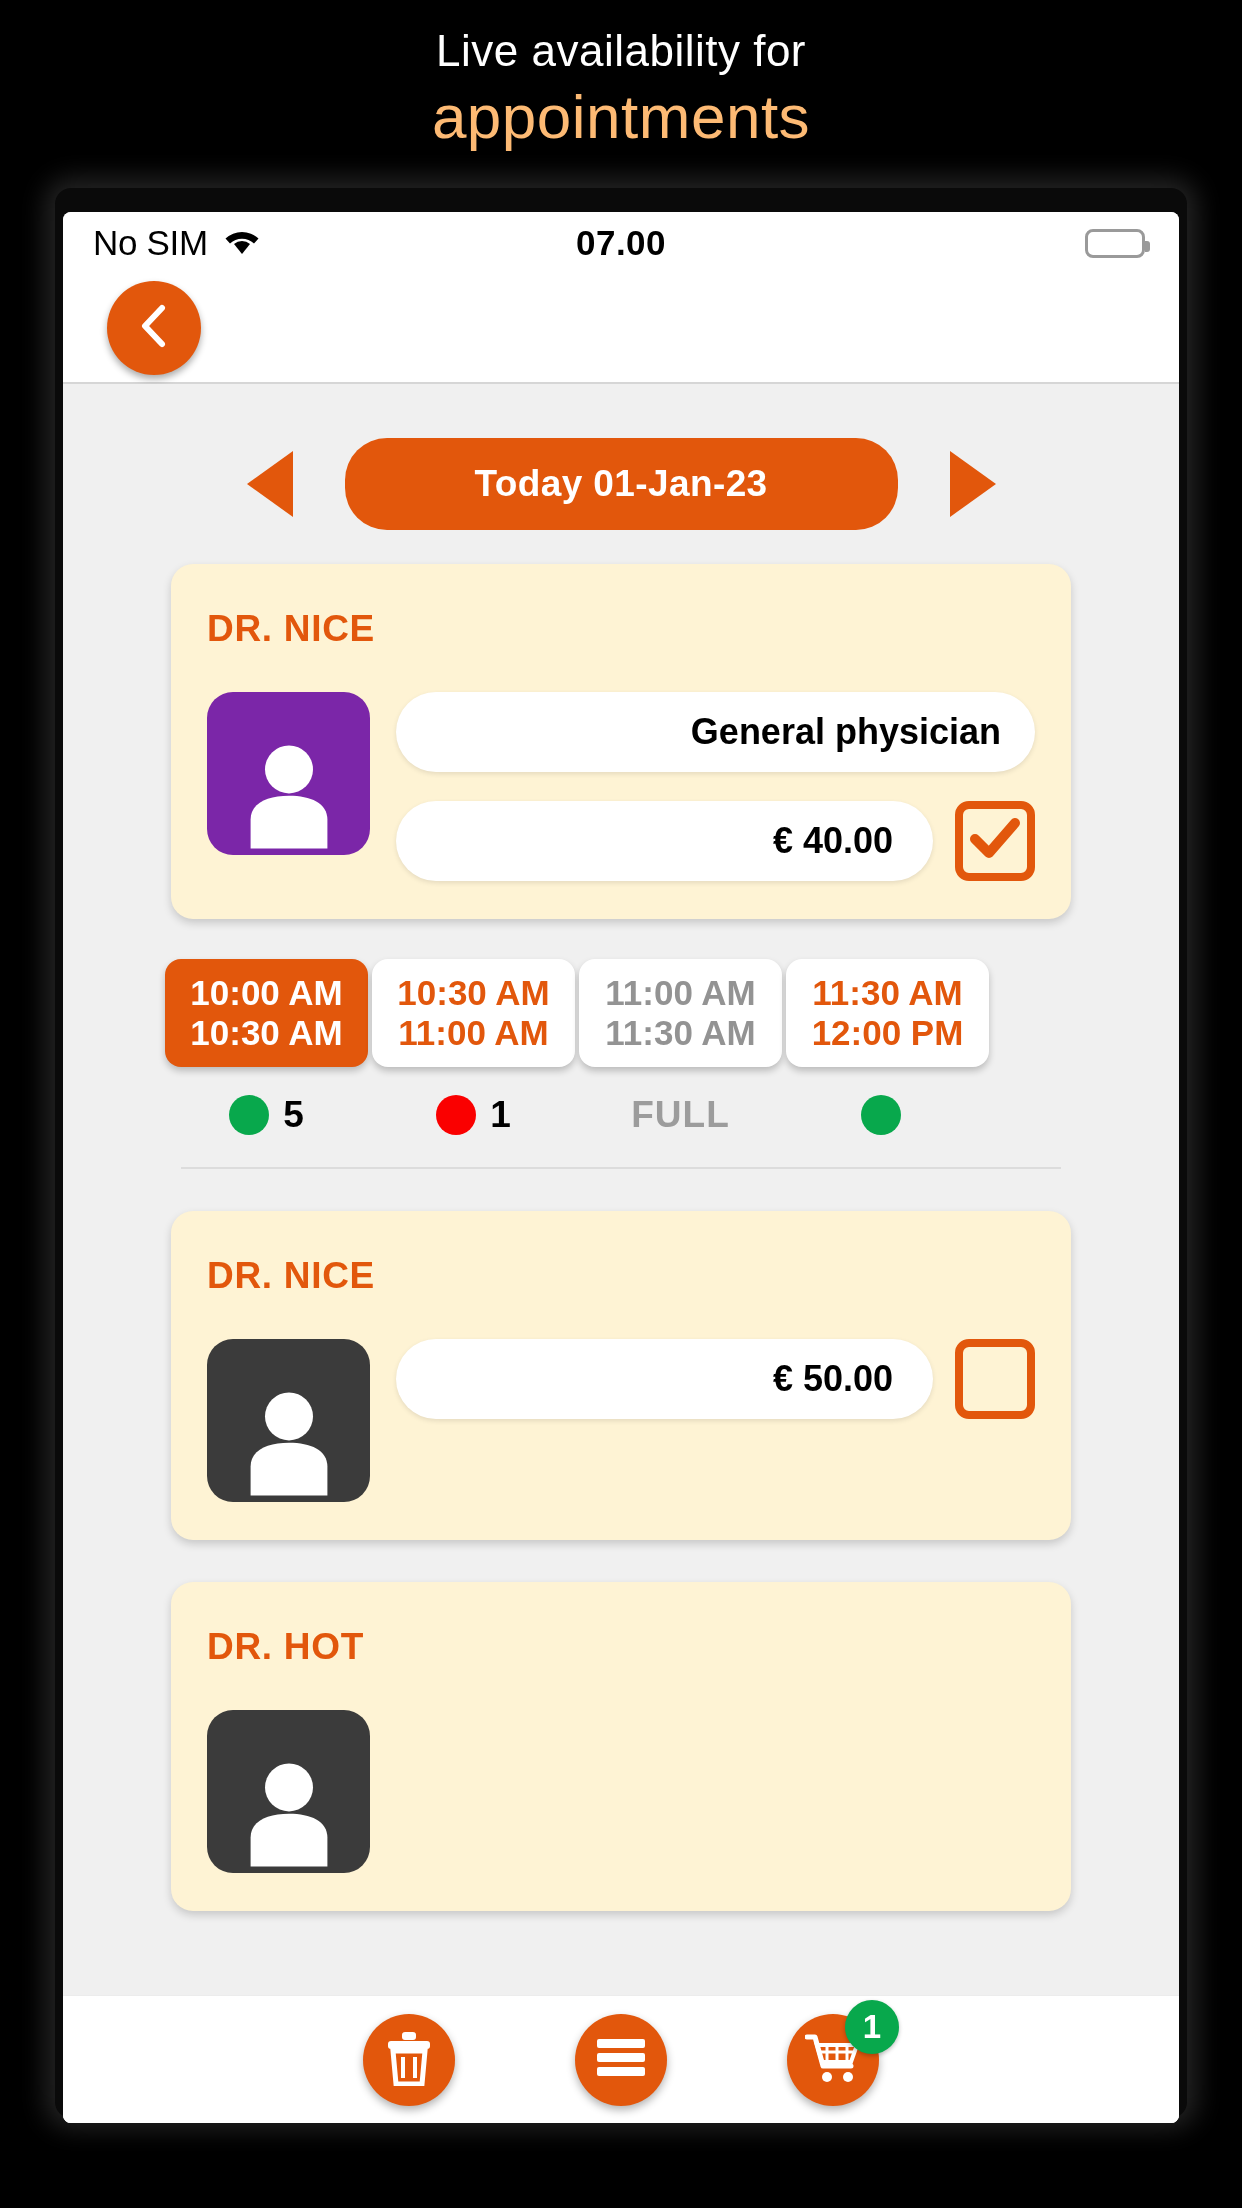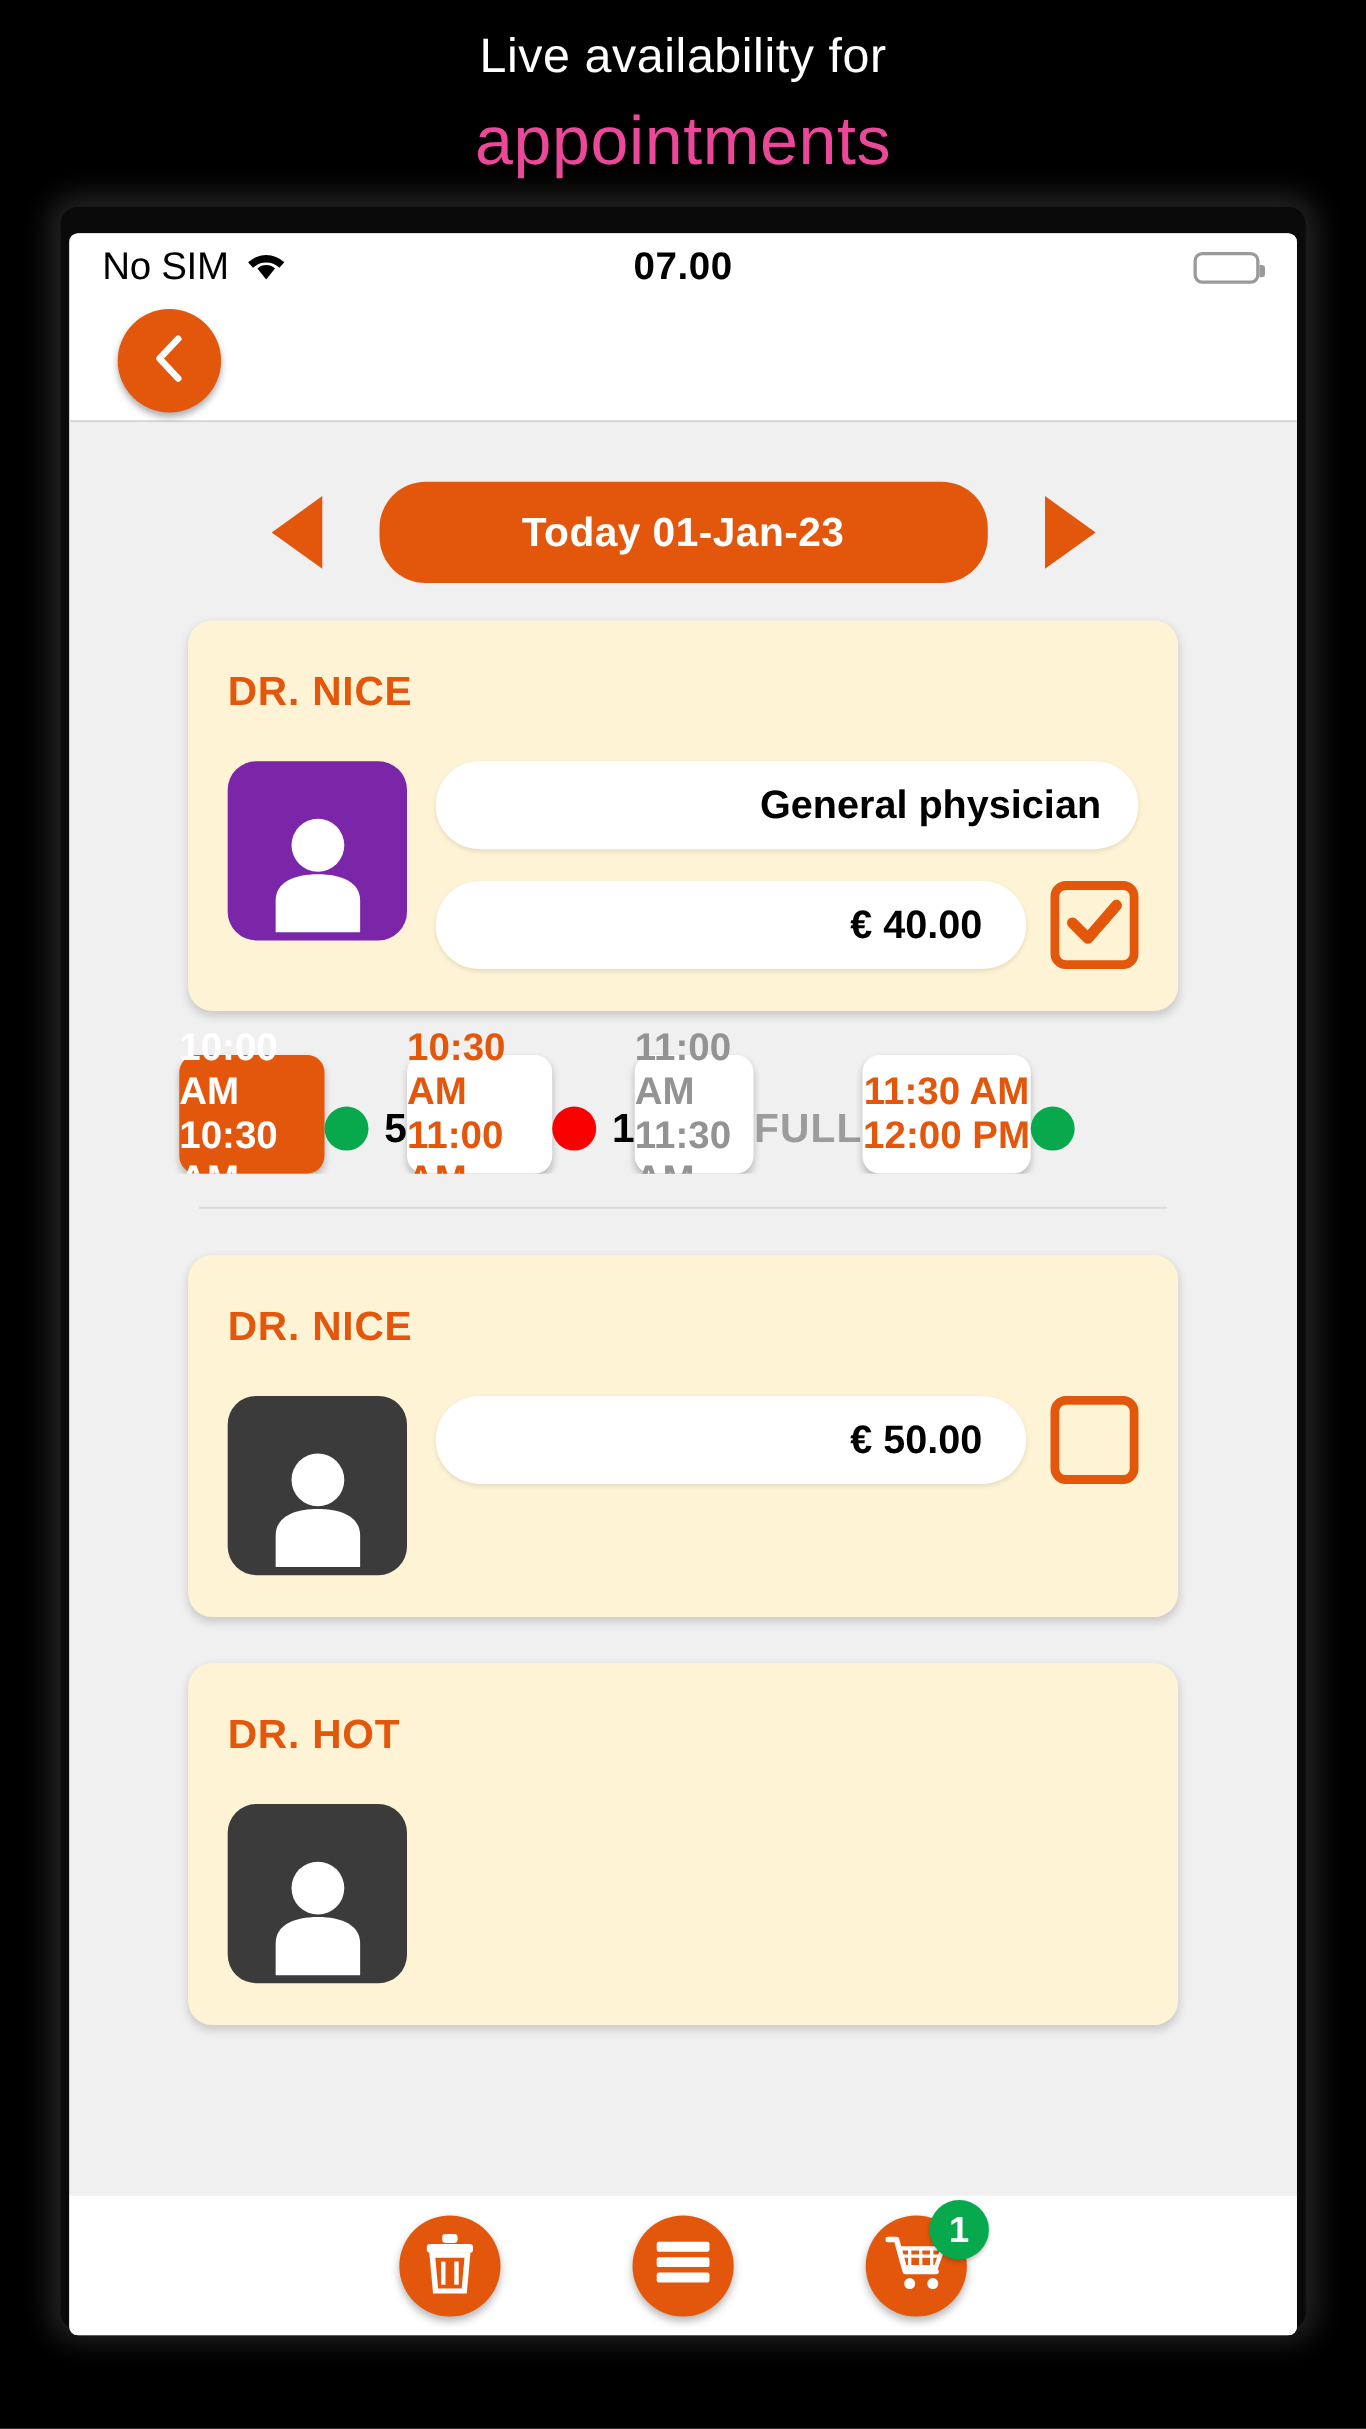--- a/index.html
+++ b/index.html
@@ -20,27 +20,27 @@
   }
   .promo-line1 {
     color:#ffffff;
     font-size:44px;
     font-weight:400;
     letter-spacing:0.5px;
     line-height:1.15;
     white-space:nowrap;
   }
   .promo-line2 {
-    color:#ec4899;
+    color:#fdba74;
     font-size:62px;
     font-weight:400;
     letter-spacing:0.5px;
     line-height:1.15;
     white-space:nowrap;
-    margin-top:16px;
+    margin-top:4px;
   }
 
   
   .phone {
     position:absolute;
     left:55px; top:188px;
     width:1132px; height:1930px;
     background:#0a0a0a;
     border-radius:16px;
     box-shadow:0 0 26px 10px rgba(255,255,255,0.14);
@@ -192,21 +192,21 @@
   
   .slot-strip {
     display:flex; align-items:flex-start;
     gap:0;
     padding:40px 0 0 100px;
     overflow:hidden;
   }
   .slot-col {
     flex:0 0 auto;
     width:207px;
-    display:flex; flex-direction:row; align-items:center;
+    display:flex; flex-direction:column; align-items:center;
   }
   .slot-chip {
     width:203px; height:108px;
     border-radius:16px;
     display:flex; flex-direction:column;
     align-items:center; justify-content:center;
     line-height:1.14;
     font-size:35px; font-weight:700;
     box-shadow:0 4px 7px rgba(0,0,0,0.22);
     cursor:pointer;

